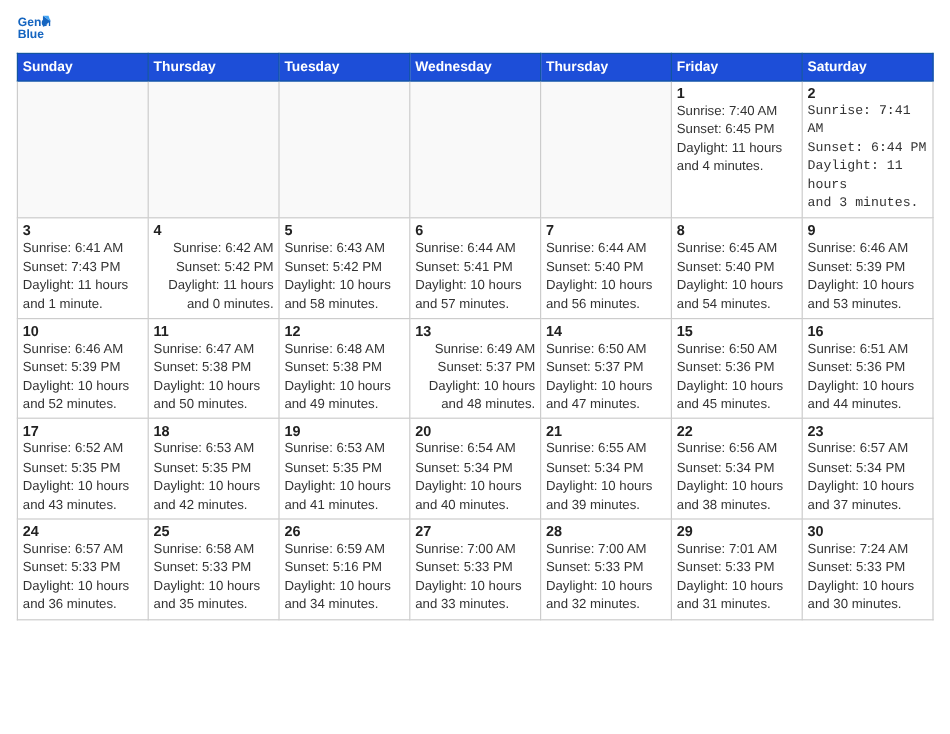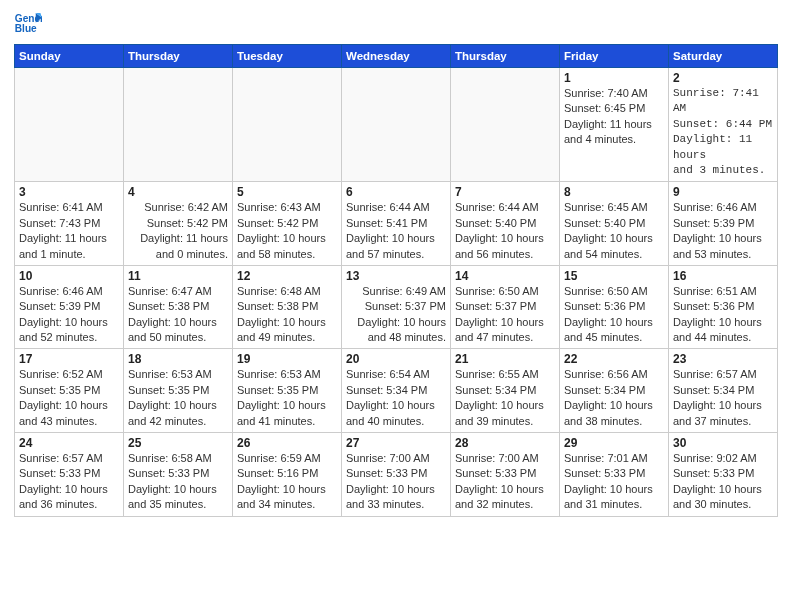--- a/index.html
+++ b/index.html
@@ -333,21 +333,21 @@
           </td>
           <td>
             <span class="day-number">29</span>
             <div class="cell-info" style="white-space: pre-line;">Sunrise: 7:01 AM
 Sunset: 5:33 PM
 Daylight: 10 hours
 and 31 minutes.</div>
           </td>
           <td>
             <span class="day-number">30</span>
-            <div class="cell-info" style="white-space: pre-line;">Sunrise: 9:02 AM
+            <div class="cell-info" style="white-space: pre-line;">Sunrise: 7:24 AM
 Sunset: 5:33 PM
 Daylight: 10 hours
 and 30 minutes.</div>
           </td>
         </tr>
       </tbody>
   </table>
 </div>
 
 </body></html>

